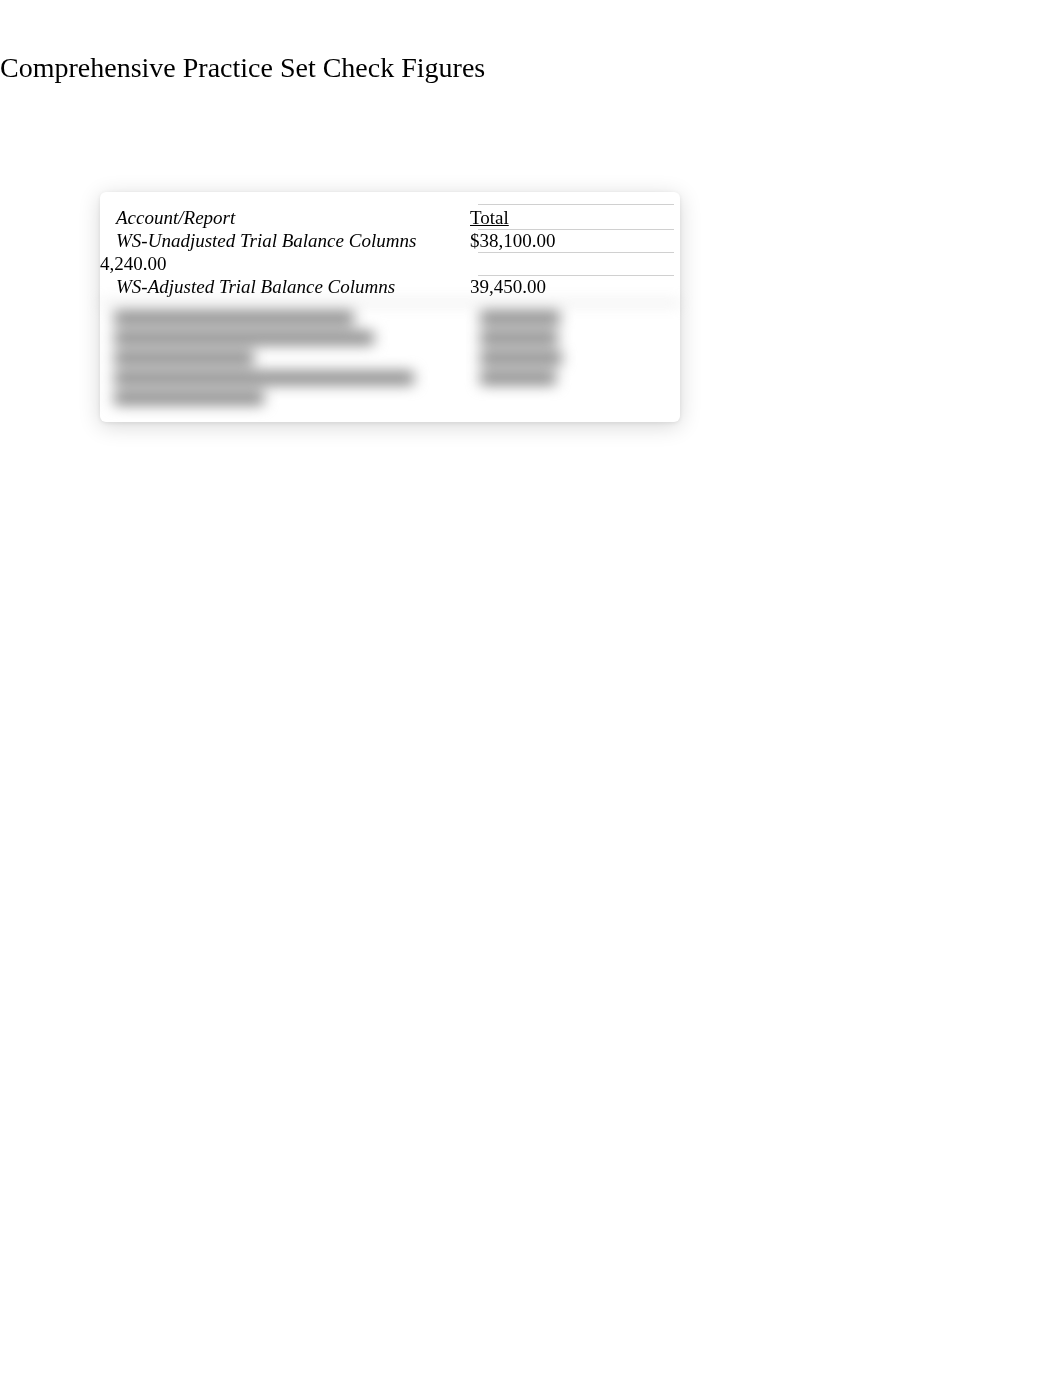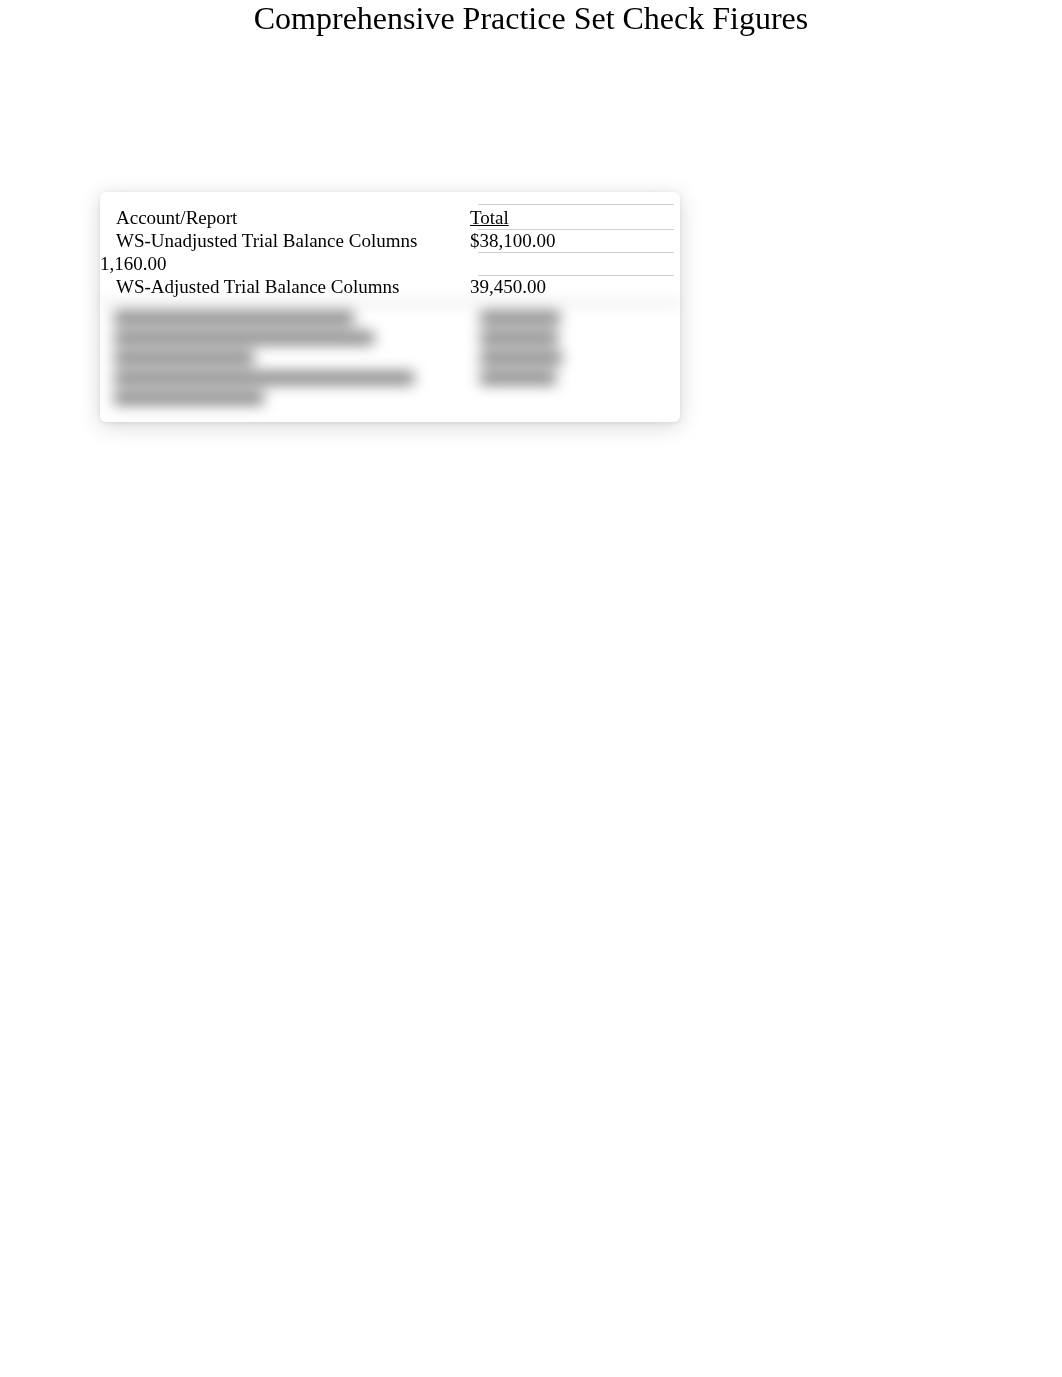--- a/index.html
+++ b/index.html
@@ -9,23 +9,24 @@
     }
     body {
       width: 1062px;
       height: 1377px;
       background: #ffffff;
       font-family: "Times New Roman", Times, serif;
       color: #000000;
       position: relative;
     }
     .page-title {
-      text-align: center;
-      font-size: 32px;
+      text-align: left;
+      font-size: 28px;
       font-weight: normal;
+      padding-top: 52px;
     }
     .content-card {
       position: absolute;
       top: 192px;
       left: 100px;
       width: 580px;
       background: #ffffff;
       border-radius: 6px;
       box-shadow: 0 4px 22px rgba(0,0,0,0.16), 0 1px 4px rgba(0,0,0,0.08);
       padding: 14px 0 14px 0;
@@ -33,20 +34,21 @@
     .row {
       display: flex;
       align-items: center;
       height: 23px;
       font-size: 19px;
       position: relative;
     }
     .row .label {
       padding-left: 16px;
       flex: 0 0 370px;
+      font-style: italic;
     }
     .row .value {
       flex: 0 0 130px;
       padding-right: 6px;
       white-space: nowrap;
     }
     .row .tail {
       flex: 1;
     }
     .blur-section {
@@ -109,21 +111,21 @@
   </div>
 
   <div class="row">
     <div class="label">WS-Unadjusted Trial Balance Columns</div>
     <div class="value">$38,100.00</div>
     <div class="tail"></div>
     <div class="faint-rule" style="top:0;"></div>
   </div>
 
   <div class="row">
-    <div class="value">1,160.00</div>
+    <div class="value">4,240.00</div>
     <div class="tail"></div>
     <div class="faint-rule" style="top:0;"></div>
   </div>
 
   <div class="row">
     <div class="label">WS-Adjusted Trial Balance Columns</div>
     <div class="value">39,450.00</div>
     <div class="tail"></div>
     <div class="faint-rule" style="top:0;"></div>
   </div>

